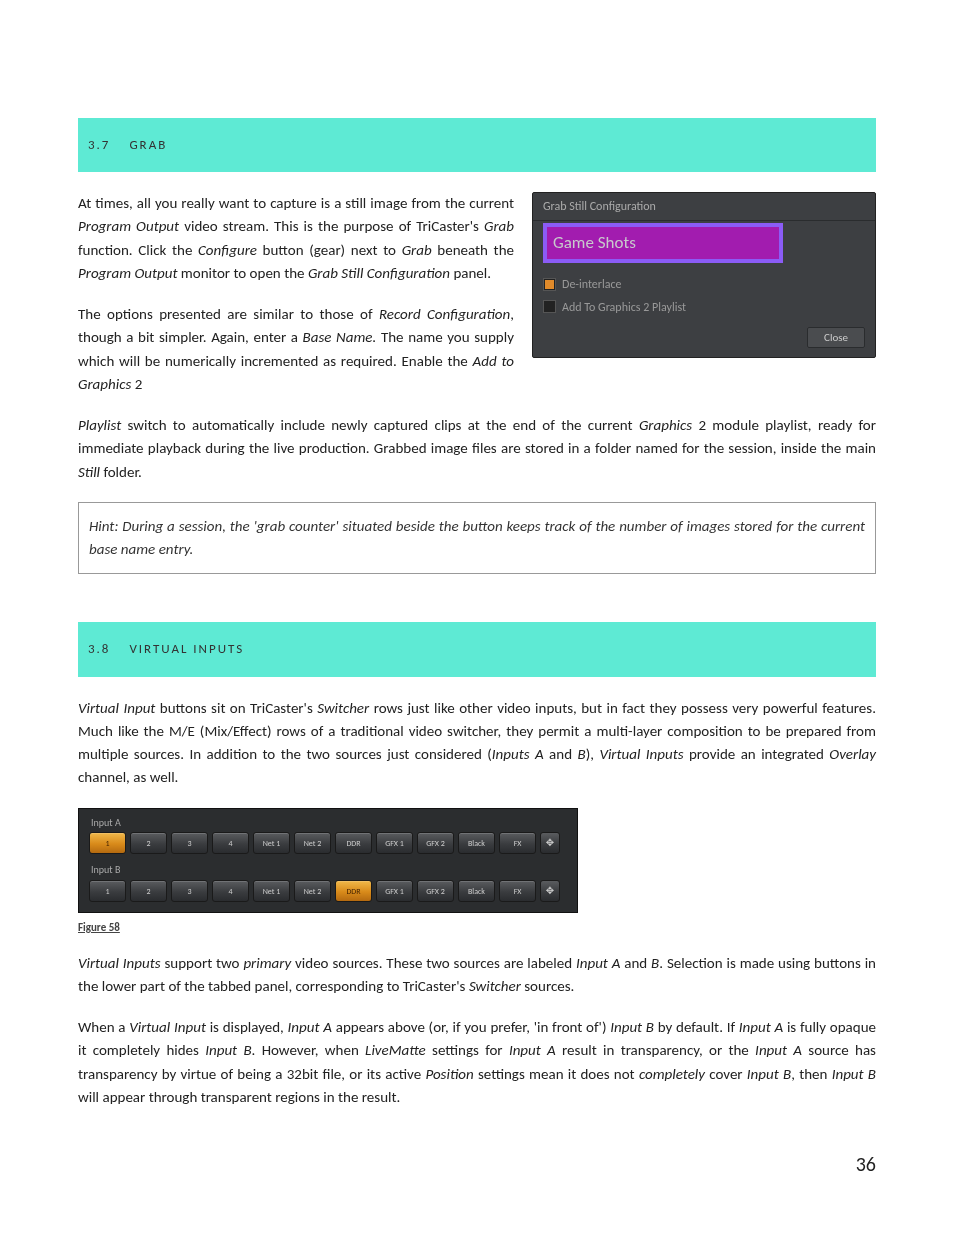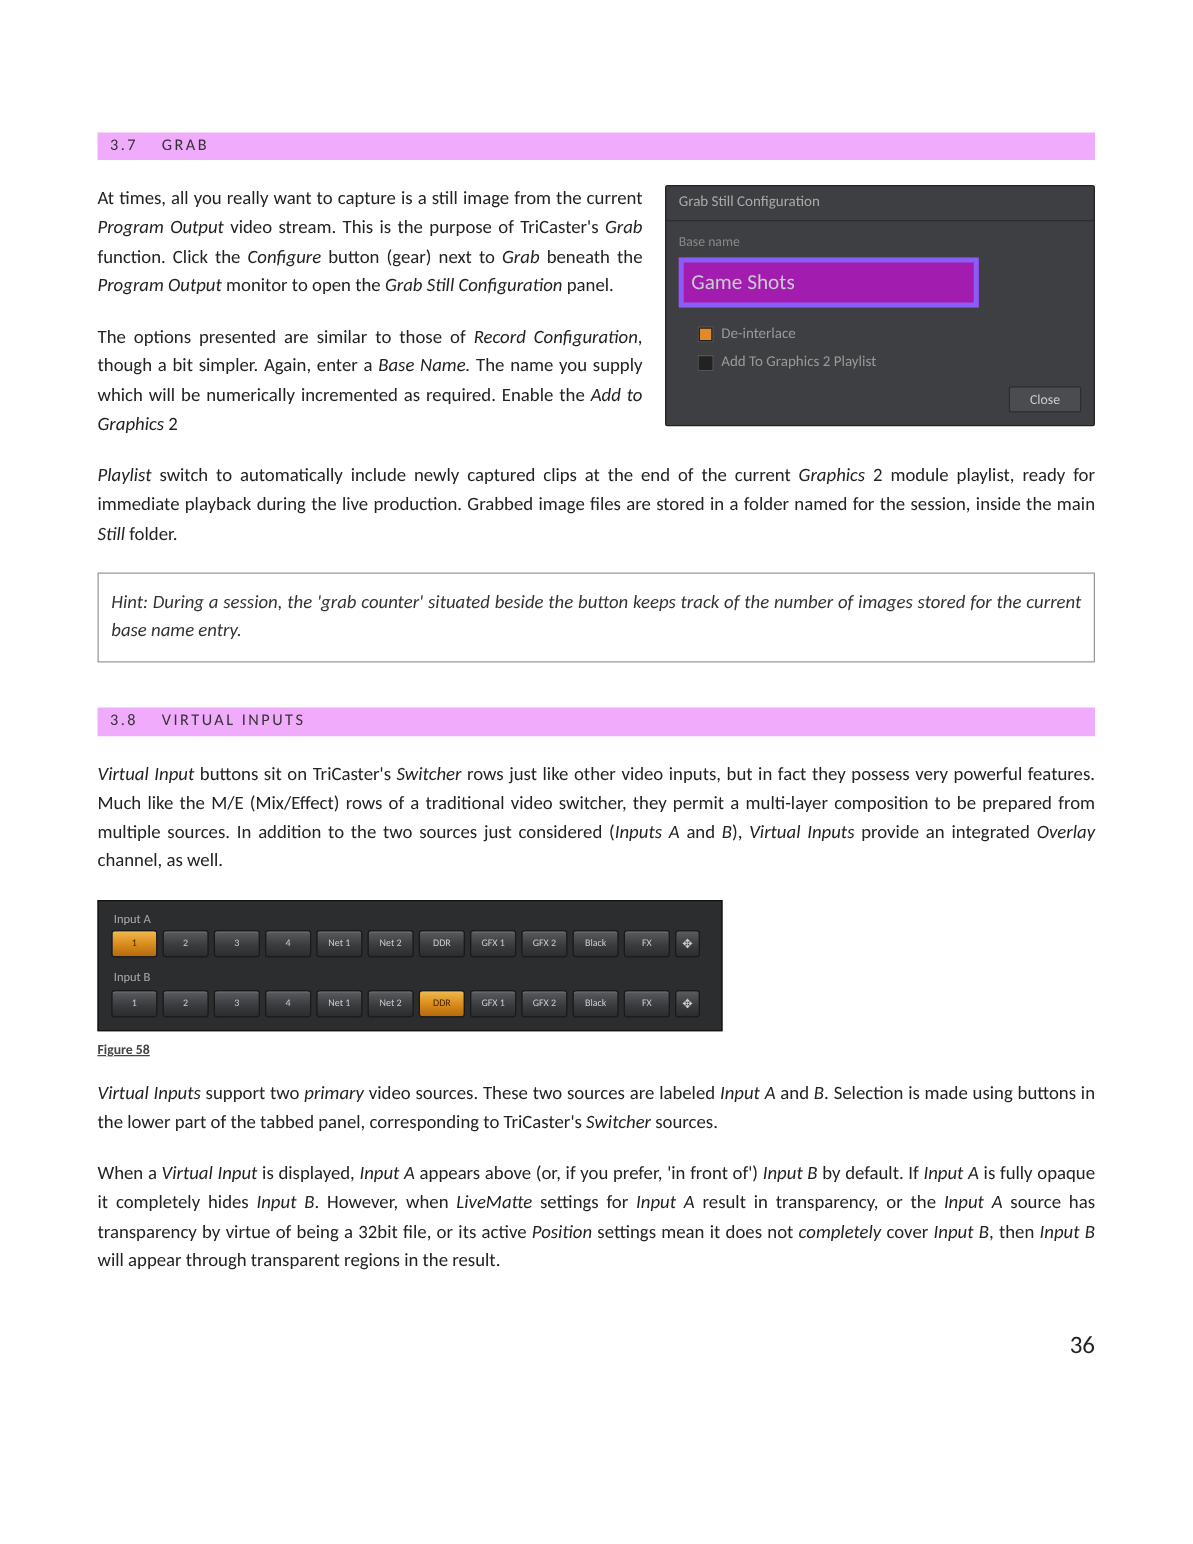--- a/index.html
+++ b/index.html
@@ -7,26 +7,26 @@
     font-size: 15px;
     color: #222;
     margin: 0;
     padding: 70px 78px 40px 78px;
     width: 954px;
     box-sizing: border-box;
     line-height: 1.55;
     background: #fff;
   }
   .section-heading {
-    background: #f0abfc;
-    padding: 1px 10px;
+    background: #5eead4;
+    padding: 17px 10px;
     font-size: 13px;
     letter-spacing: 2px;
     color: #333;
-    margin: 36px 0 20px 0;
+    margin: 48px 0 20px 0;
     font-weight: 500;
   }
   .section-heading .num { margin-right: 14px; }
   p { margin: 0 0 18px 0; text-align: justify; }
   .float-right-fig {
     float: right;
     margin: 0 0 6px 18px;
     width: 344px;
   }
   .grab-panel {
@@ -50,21 +50,21 @@
   .grab-panel .textbox {
     margin: 2px 10px 10px 10px;
     background: #a21caf;
     border: 4px solid #8b5cf6;
     color: #c8cacc;
     padding: 3px 6px;
     width: 220px;
     font-size: 17px;
   }
   .grab-panel .check-row {
-    padding: 2px 10px 2px 25px;
+    padding: 2px 10px 2px 10px;
     display: flex;
     align-items: center;
     gap: 6px;
     color: #999;
   }
   .grab-panel .cb {
     width: 11px; height: 11px;
     border: 1px solid #555;
     background: #222;
     display: inline-block;
@@ -174,21 +174,20 @@
 
 <div class="section-heading">
   <span class="num">3.7</span>
   <span>GRAB</span>
 </div>
 
 <div class="clearfix">
   <div class="float-right-fig">
     <div class="grab-panel">
       <div class="title">Grab Still Configuration</div>
-      <div class="label">Base name</div>
       <div class="textbox">Game Shots</div>
       <div class="check-row">
         <span class="cb on"></span>
         <span>De-interlace</span>
       </div>
       <div class="check-row">
         <span class="cb"></span>
         <span>Add To Graphics 2 Playlist</span>
       </div>
       <div class="btn-row">

